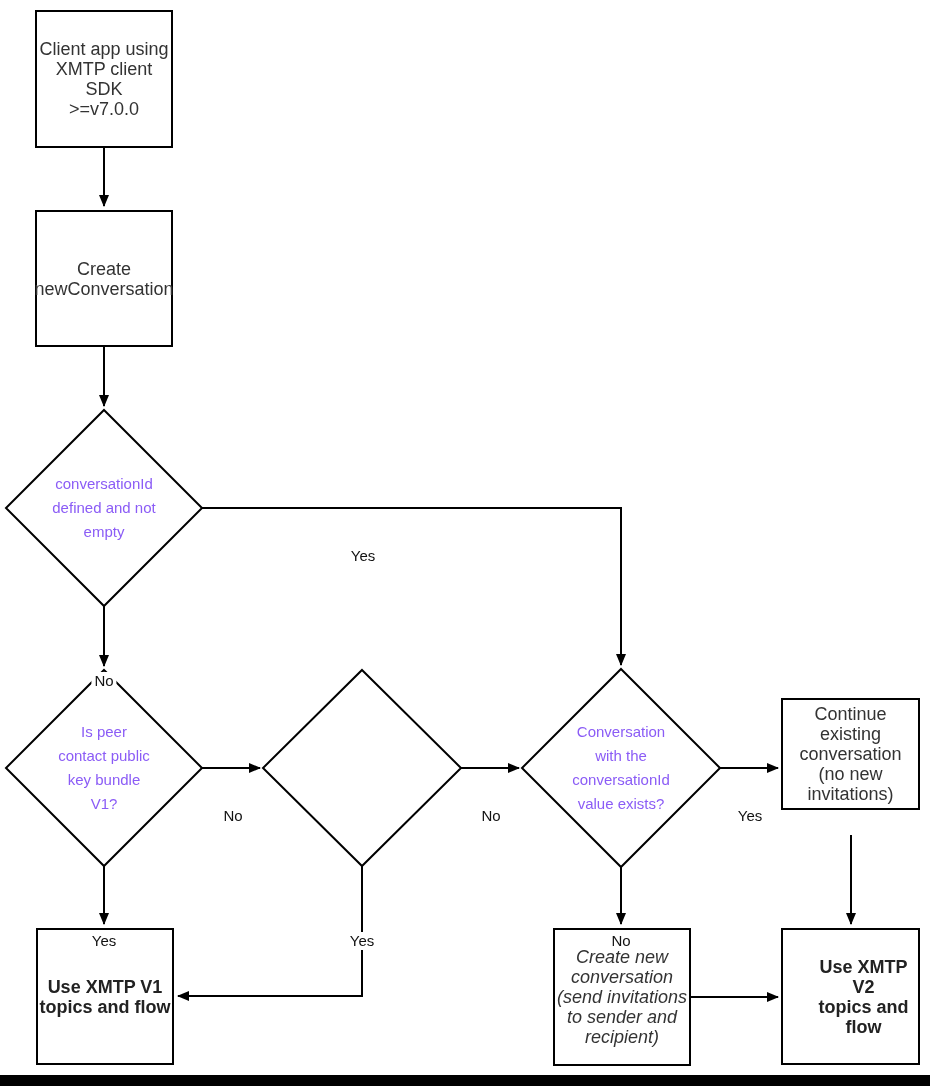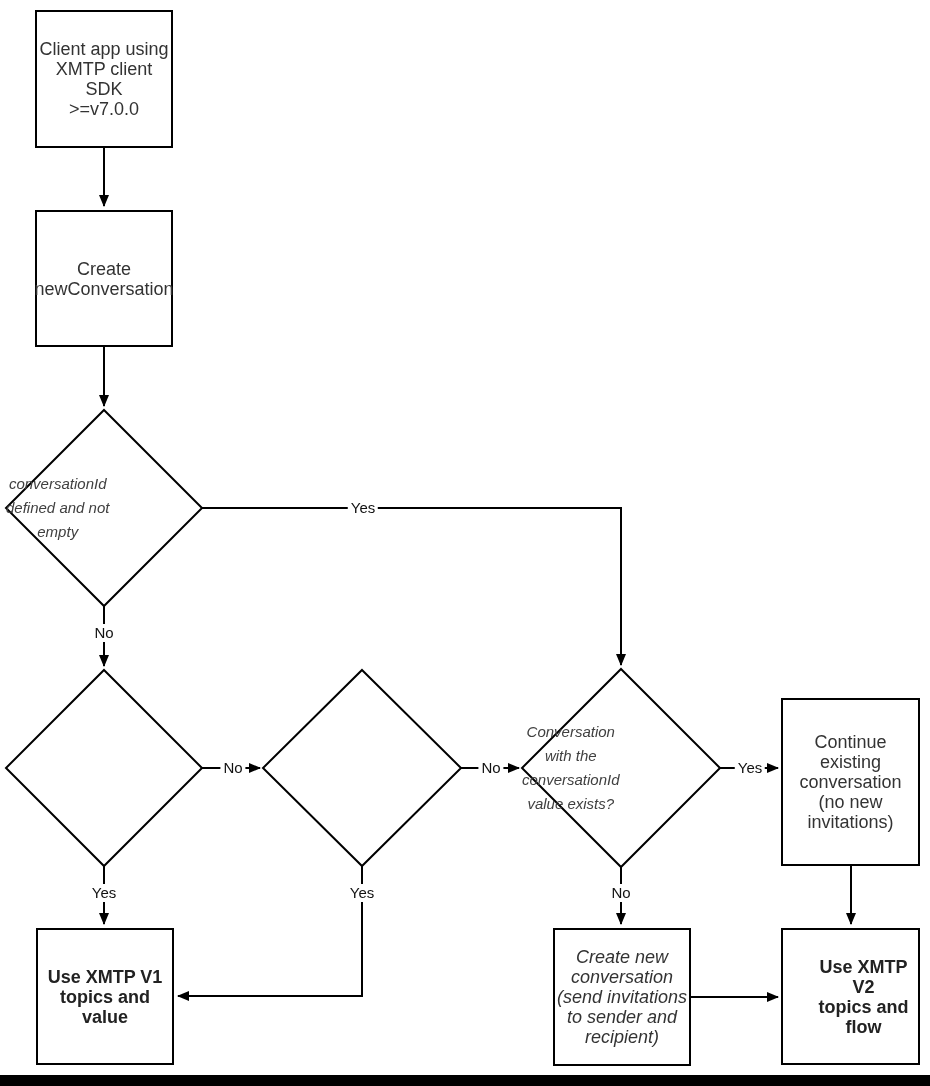--- a/index.html
+++ b/index.html
@@ -47,36 +47,37 @@
     white-space: pre-line;
   }
   .box.bold {
     font-weight: 700;
     color: #222222;
   }
   .dtext {
     position: absolute;
     display: flex;
     align-items: center;
+    justify-content: center;
     text-align: center;
     font-size: 15px;
     line-height: 24px;
-    color: #404040;
+    color: #8b5cf6;
     pointer-events: none;
-    font-style: italic;
   }
   .elabel {
     position: absolute;
     transform: translate(-50%, -50%);
     background: #ffffff;
     padding: 0 3px;
     font-size: 15px;
     line-height: 18px;
     color: #111111;
     white-space: nowrap;
+    margin-top: 48px;
   }
   .bottom-bar {
     position: absolute;
     left: 0;
     top: 1075px;
     width: 930px;
     height: 11px;
     background: #000000;
   }
 </style>
@@ -115,31 +116,31 @@
     <span>Client app using
 XMTP client SDK
 &gt;=v7.0.0</span>
   </div>
 
   <div class="box" style="left:35px; top:210px; width:138px; height:137px;">
     <span>Create
 newConversation</span>
   </div>
 
-  <div class="box" style="left:781px; top:698px; width:139px; height:168px;">
+  <div class="box" style="left:781px; top:698px; width:139px; height:112px;">
     <span>Continue
 existing
 conversation
 (no new
 invitations)</span>
   </div>
 
   <div class="box bold" style="left:36px; top:928px; width:138px; height:137px;">
     <span>Use XMTP V1
-topics and value</span>
+topics and flow</span>
   </div>
 
   <div class="box" style="left:553px; top:928px; width:138px; height:138px;font-style:italic;">
     <span>Create new
 conversation
 (send invitations
 to sender and
 recipient)</span>
   </div>
 
@@ -147,20 +148,26 @@
     <span>Use XMTP V2
 topics and flow</span>
   </div>
 
   <div class="dtext" style="left:6px; top:410px; width:196px; height:196px;">
     <span>conversationId
 defined and not
 empty</span>
   </div>
 
+  <div class="dtext" style="left:6px; top:670px; width:196px; height:196px;">
+    <span>Is peer
+contact public
+key bundle
+V1?</span>
+  </div>
 
 
   <div class="dtext" style="left:522px; top:669px; width:198px; height:198px;">
     <span>Conversation
 with the
 conversationId
 value exists?</span>
   </div>
 
   <div class="elabel" style="left:363px; top:508px;">Yes</div>

